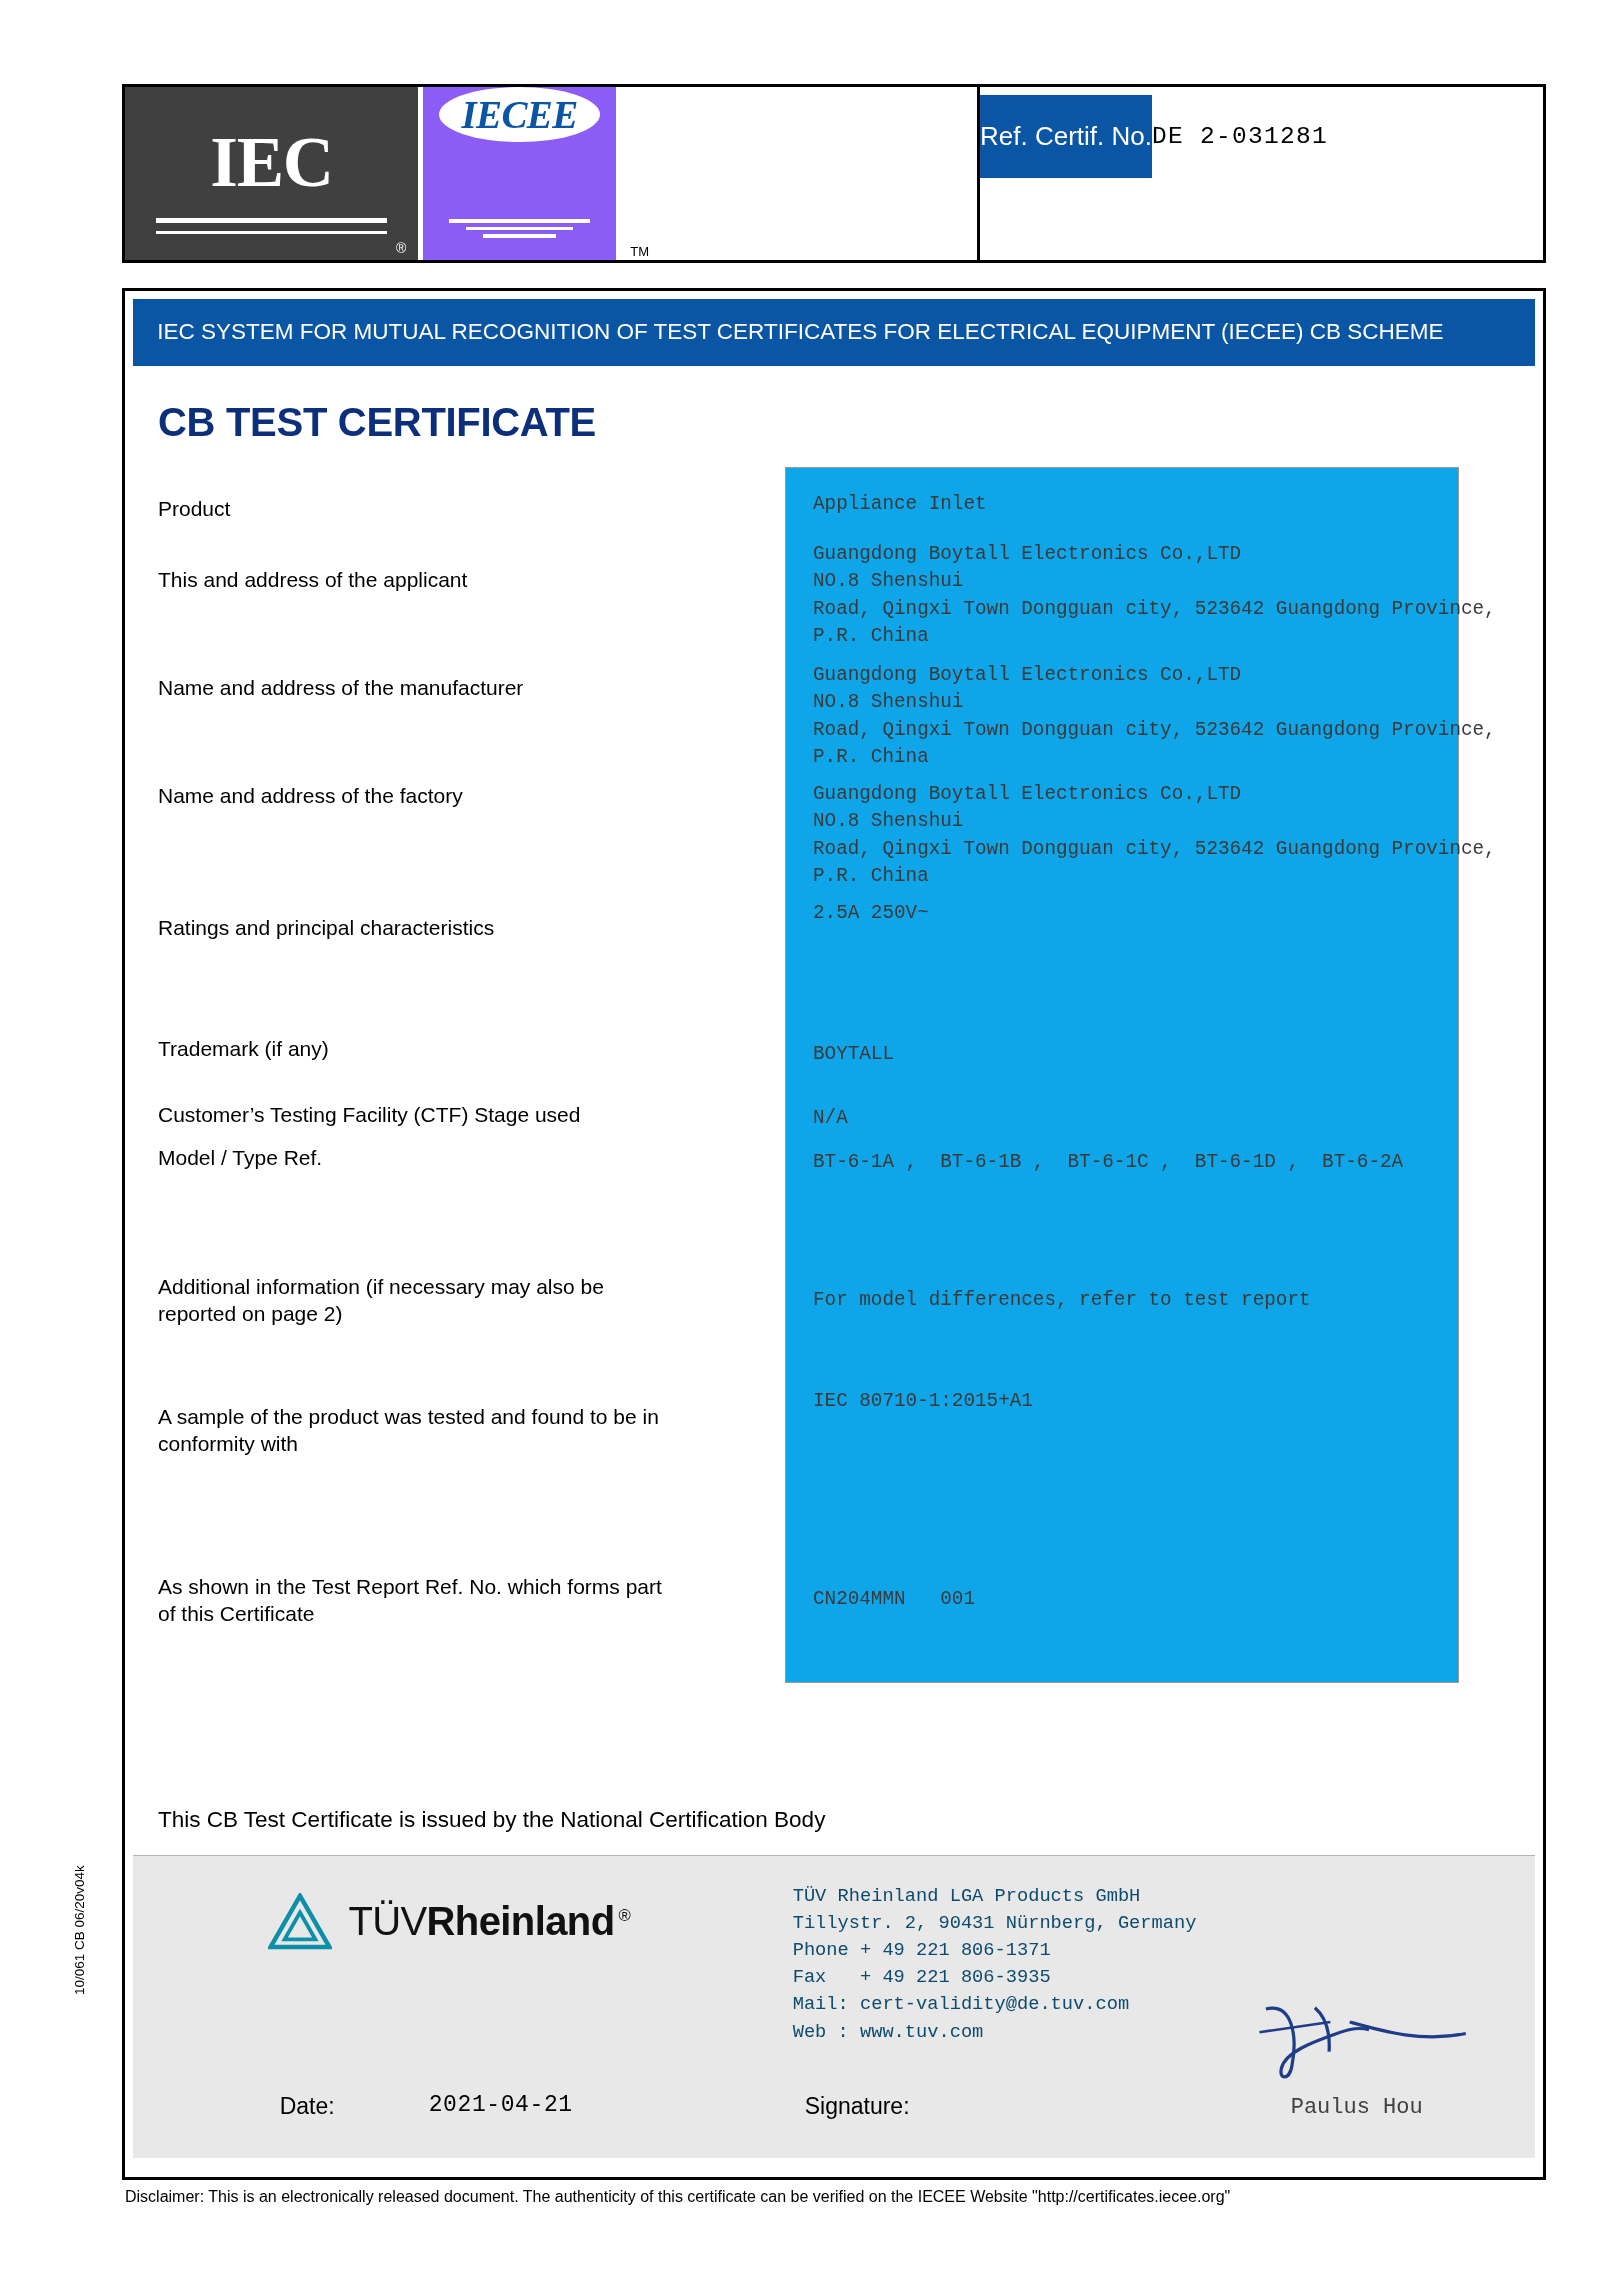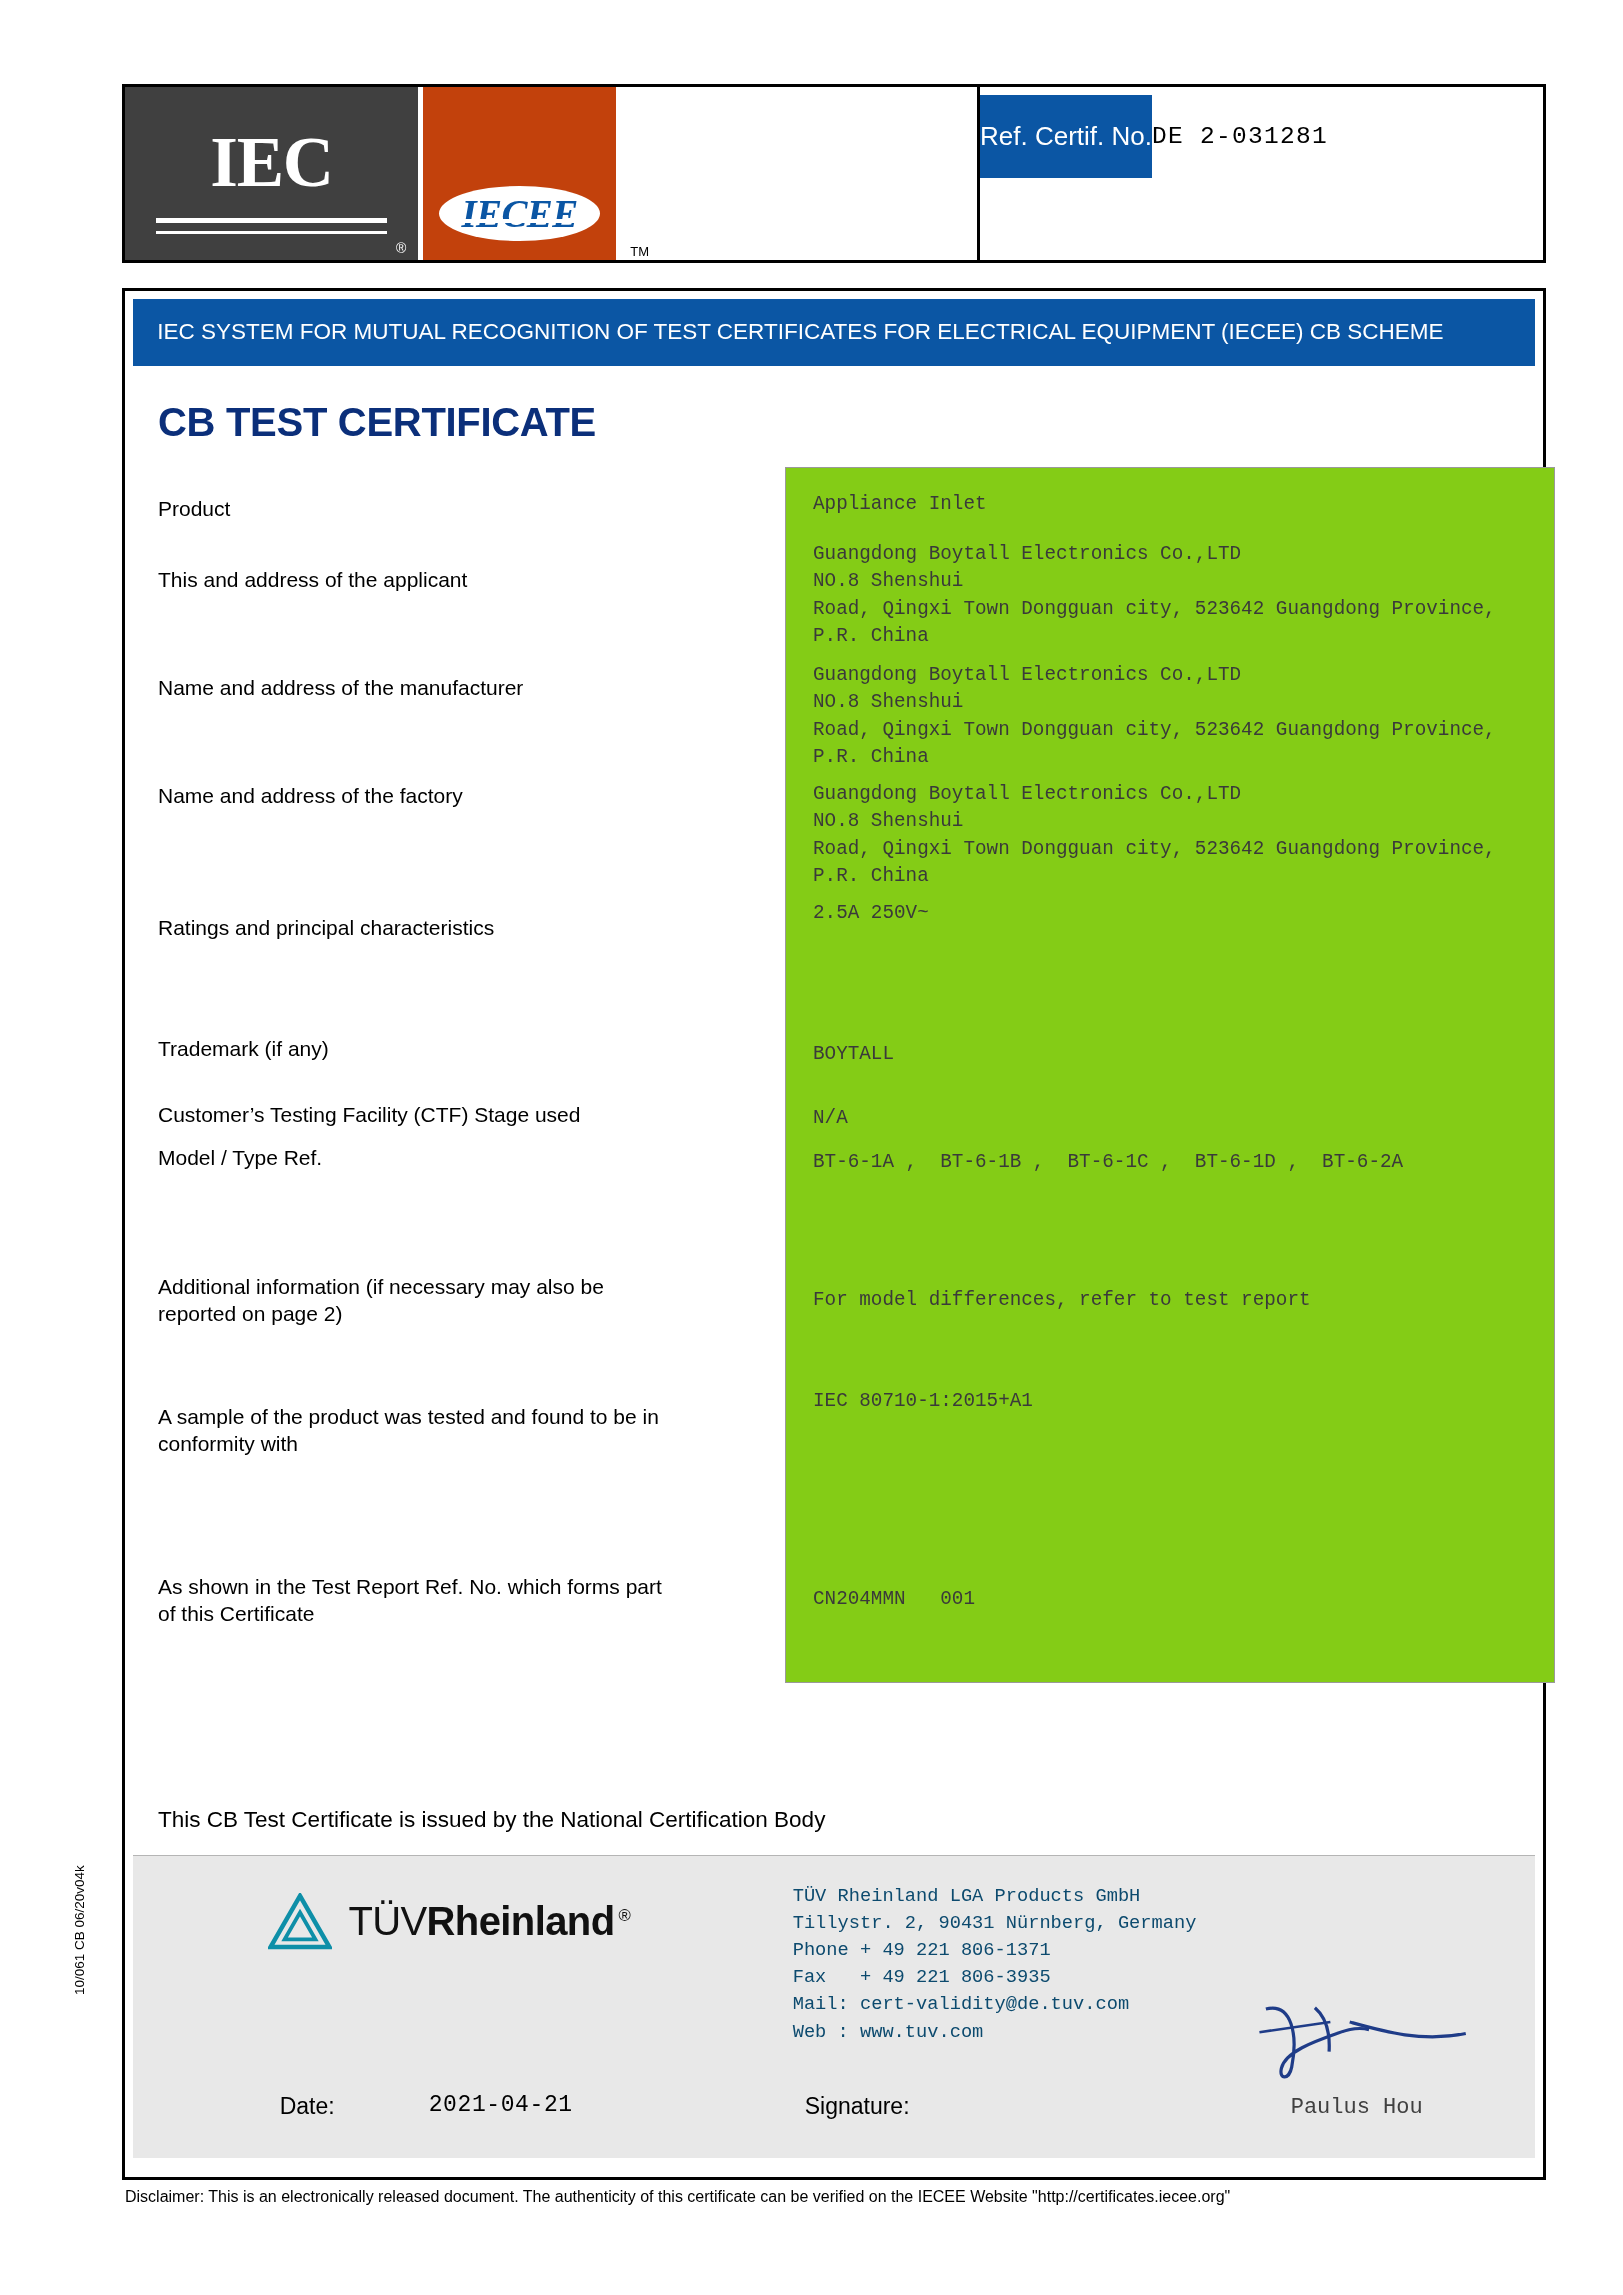--- a/index.html
+++ b/index.html
@@ -78,25 +78,25 @@
   }
   .logo-iec .reg {
     position: absolute;
     right: 11.6px;
     bottom: 3.9px;
     color: #ffffff;
     font-size: 14px;
   }
   .logo-iecee {
     width: 193px;
-    background: #c2410c;
+    background: #8b5cf6;
     margin-left: 5.1px;
     position: relative;
     display: flex;
-    align-items: flex-end;
+    align-items: flex-start;
     justify-content: center;
   }
   .logo-iecee .iecee-oval {
     width: 161px;
     height: 55px;
     background: #ffffff;
     border-radius: 50%;
     display: flex;
     align-items: center;
     justify-content: center;
@@ -202,23 +202,23 @@
   .label {
     position: absolute;
     font-size: 21px;
     line-height: 1.3;
     color: #000000;
   }
   .value-box {
     position: absolute;
     left: 660px;
     top: 0;
-    width: 770px;
+    width: 674px;
     height: 1216px;
-    background: #84cc16;
+    background: #0ea5e9;
     border: 1.3px solid #9a9a9a;
     box-sizing: border-box;
     padding-left: 35px;
   }
   .value {
     position: absolute;
     left: 27px;
     font-family: "Liberation Mono", monospace;
     font-size: 19.3px;
     line-height: 1.42;

